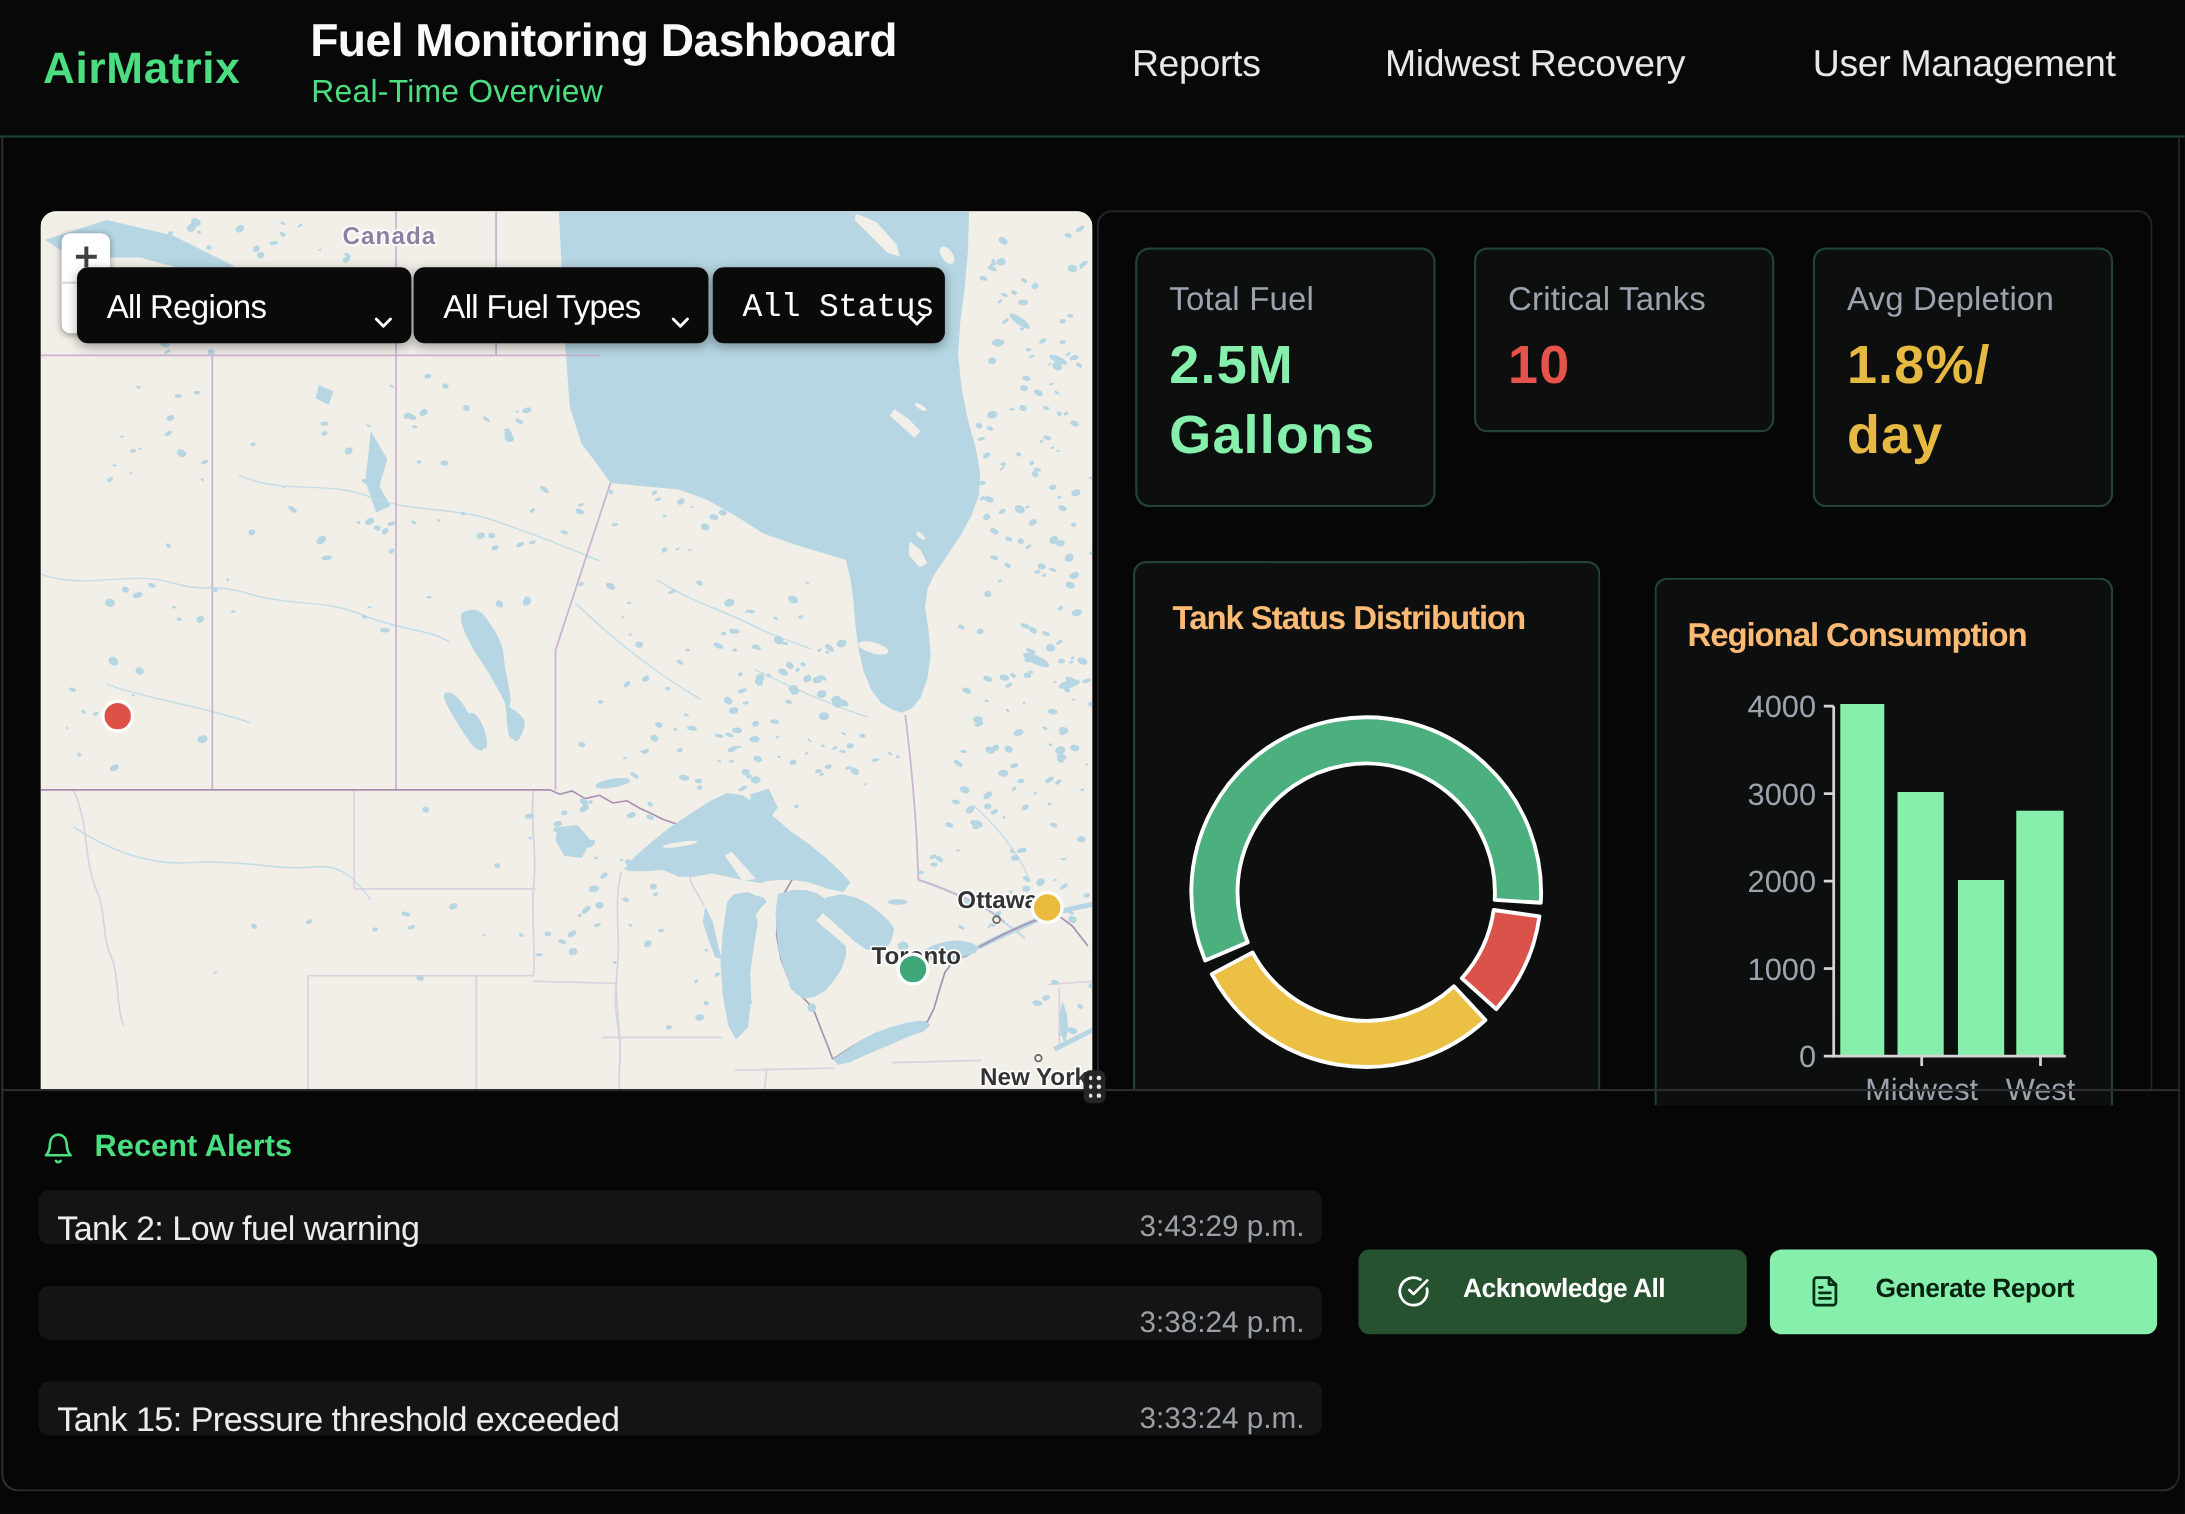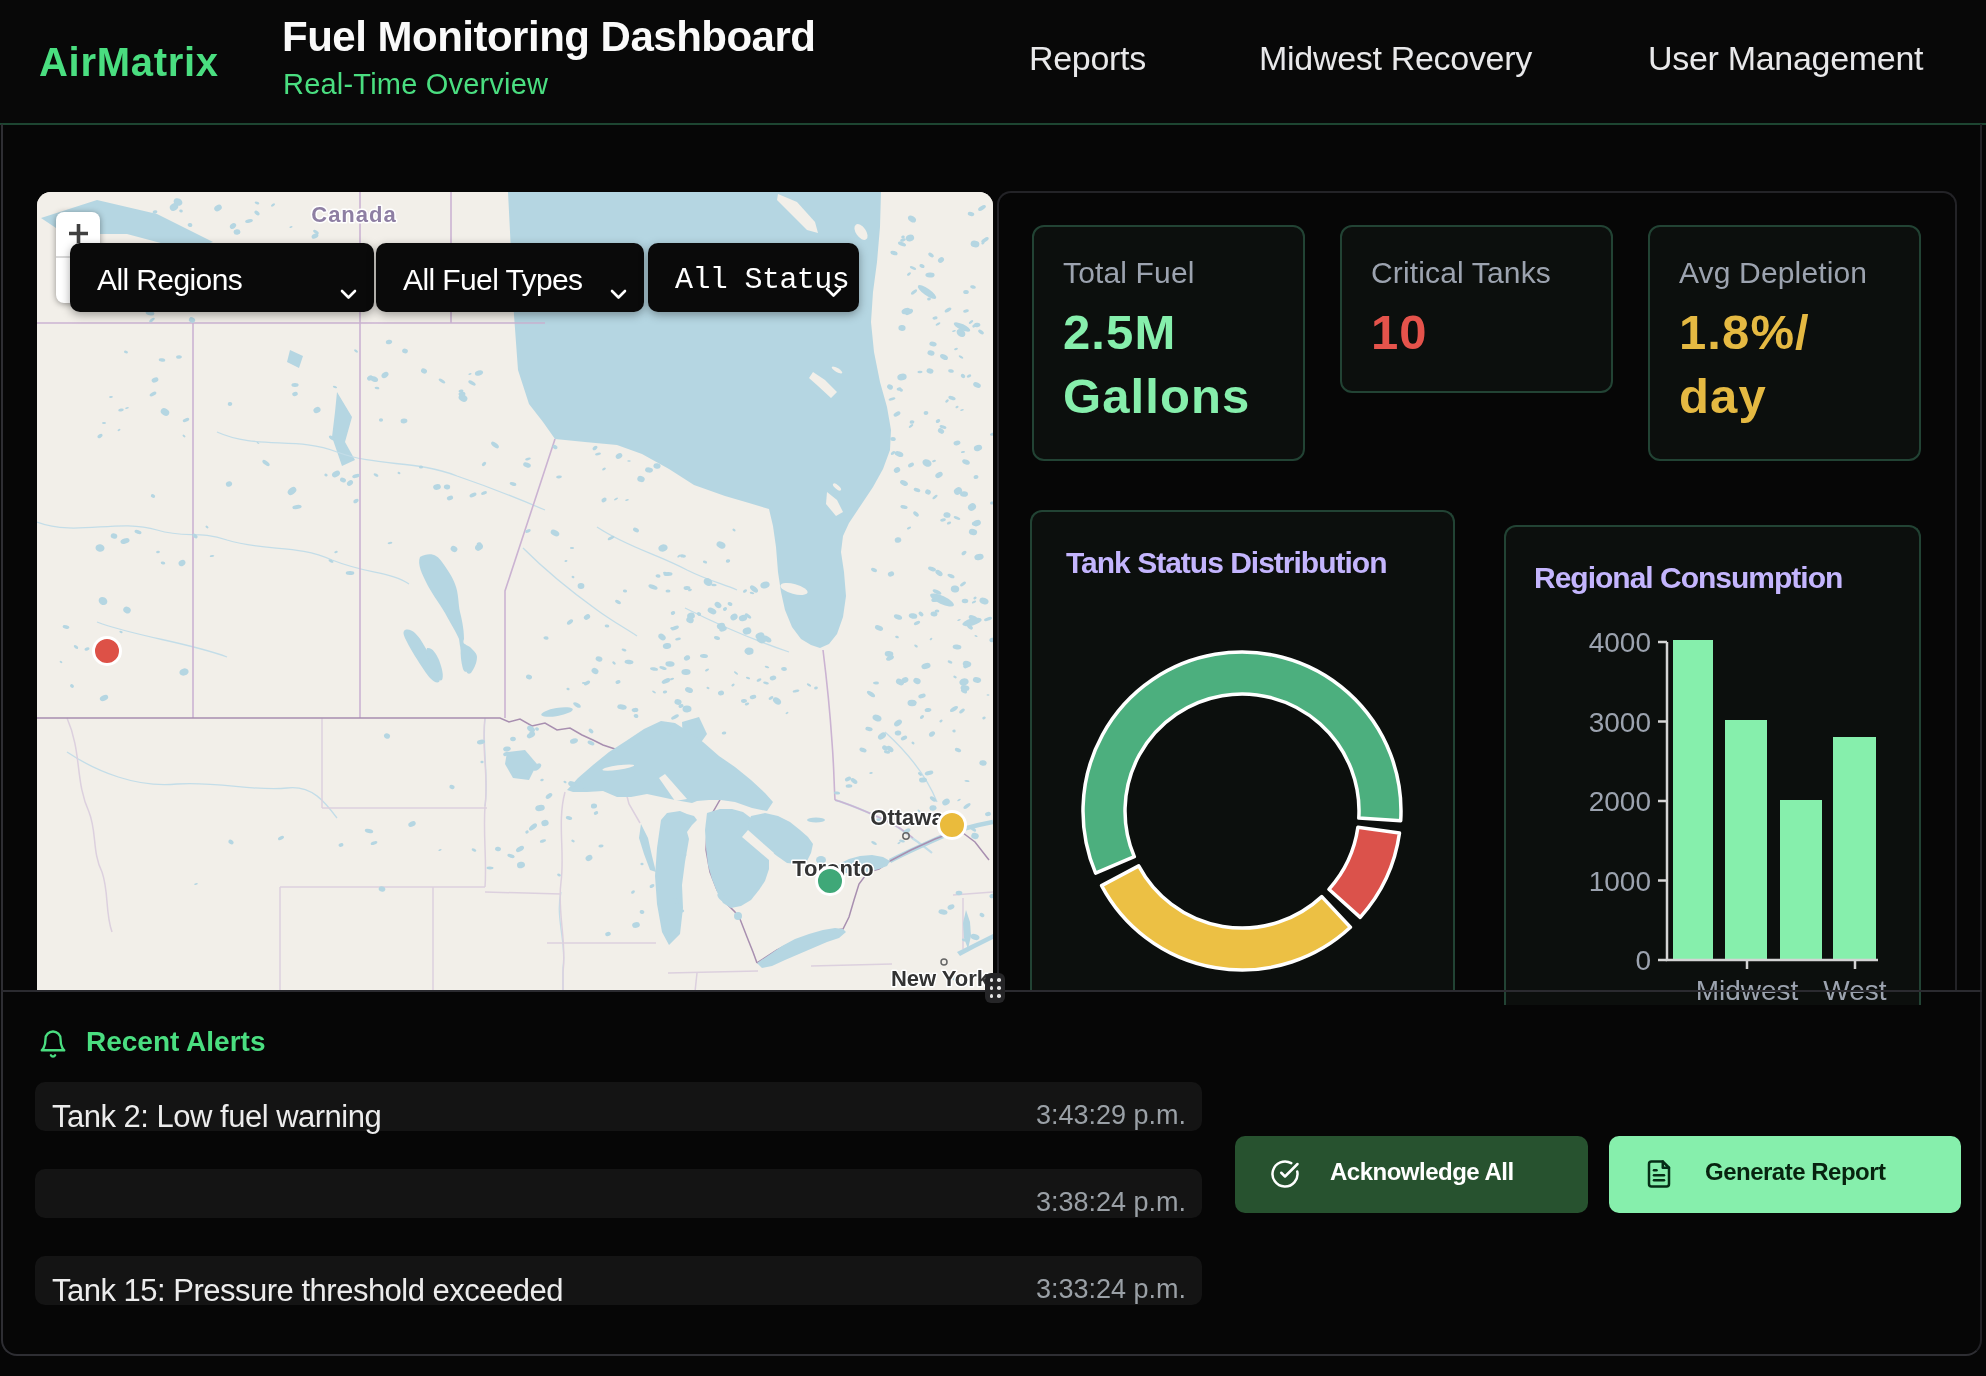--- a/index.html
+++ b/index.html
@@ -20,21 +20,21 @@
 .zoombtn { position:absolute; left:56px; top:212px; width:44px; height:91px; background:#ffffff;
   border-radius:8px; box-shadow:0 1px 6px rgba(0,0,0,0.4); }
 .zoomdiv { position:absolute; left:56px; top:256px; width:44px; height:1.5px; background:#d9d9d9; }
 .dd { position:absolute; top:243px; height:69px; background:#0a0a0a; border-radius:10px;
   color:#ffffff; font-size:30px; letter-spacing:-0.6px; box-shadow:0 3px 10px rgba(0,0,0,0.35); }
 .dd .lbl { position:absolute; left:27px; top:22px; line-height:1; white-space:nowrap; }
 .dd .chev { position:absolute; right:17px; top:30px; }
 .card { position:absolute; background:#0c0f0d; border:2px solid #224334; border-radius:12px; }
 .stat-label { position:absolute; left:29px; top:31px; font-size:30px; color:#9ca3af; line-height:1; letter-spacing:0.15px; white-space:nowrap; }
 .stat-value { position:absolute; left:29px; top:73px; font-size:49px; font-weight:700; line-height:64px; width:220px; letter-spacing:1.1px; }
-.ctitle { position:absolute; left:34px; top:36px; font-size:30px; font-weight:700; color:#c4b5fd; line-height:1; letter-spacing:-1px; white-space:nowrap; }
+.ctitle { position:absolute; left:34px; top:36px; font-size:30px; font-weight:700; color:#fdba74; line-height:1; letter-spacing:-1px; white-space:nowrap; }
 #divider { position:absolute; left:1px; top:990px; width:1981px; height:2px; background:#2b2b30; }
 #grip { position:absolute; left:985px; top:973px; width:20px; height:30px; background:#252527; border-radius:6px; }
 .gd { position:absolute; width:3.5px; height:3.5px; border-radius:50%; background:#e5e5e5; }
 #recent { position:absolute; left:86px; top:1028px; font-size:28px; font-weight:700; color:#4ade80; line-height:1; }
 #bell { position:absolute; left:38px; top:1028px; }
 .arow { position:absolute; left:35px; width:1167px; height:49px; background:#141414; border-radius:10px; }
 .atext { position:absolute; left:17px; top:19px; font-size:31px; color:#ececec; line-height:1; letter-spacing:-0.5px; white-space:nowrap; }
 .atime { position:absolute; right:16px; top:20px; font-size:27px; color:#9aa0a6; line-height:1; }
 .btn { position:absolute; top:1136px; height:77px; border-radius:10px; }
 #btn1 { left:1235px; width:353px; background:#27522f; }
@@ -669,21 +669,21 @@
     <span class="chev"><svg width="17" height="11" viewBox="0 0 17 11" fill="none" stroke="#ffffff" stroke-width="2.6" stroke-linecap="round" stroke-linejoin="round">
         <path d="M2 2 L8.5 8.5 L15 2"></path>
       </svg></span>
   </div>
 <div class="dd" style="left:648px;width:211px;font-family:Liberation Mono, monospace;">
     <span class="lbl">All Status</span>
     <span class="chev"><svg width="17" height="11" viewBox="0 0 17 11" fill="none" stroke="#ffffff" stroke-width="2.6" stroke-linecap="round" stroke-linejoin="round">
         <path d="M2 2 L8.5 8.5 L15 2"></path>
       </svg></span>
   </div>
-<div class="card" style="left:1032px;top:225px;width:273px;height:236px;">
+<div class="card" style="left:1032px;top:225px;width:273px;height:236px;border-radius:13px;">
     <div class="stat-label">Total Fuel</div>
     <div class="stat-value" style="color:#86efac;">2.5M Gallons</div>
   </div>
 <div class="card" style="left:1340px;top:225px;width:273px;height:168px;">
     <div class="stat-label">Critical Tanks</div>
     <div class="stat-value" style="color:#e5534b;">10</div>
   </div>
 <div class="card" style="left:1648px;top:225px;width:273px;height:236px;">
     <div class="stat-label">Avg Depletion</div>
     <div class="stat-value" style="color:#e5b942;">1.8%/ day</div>

